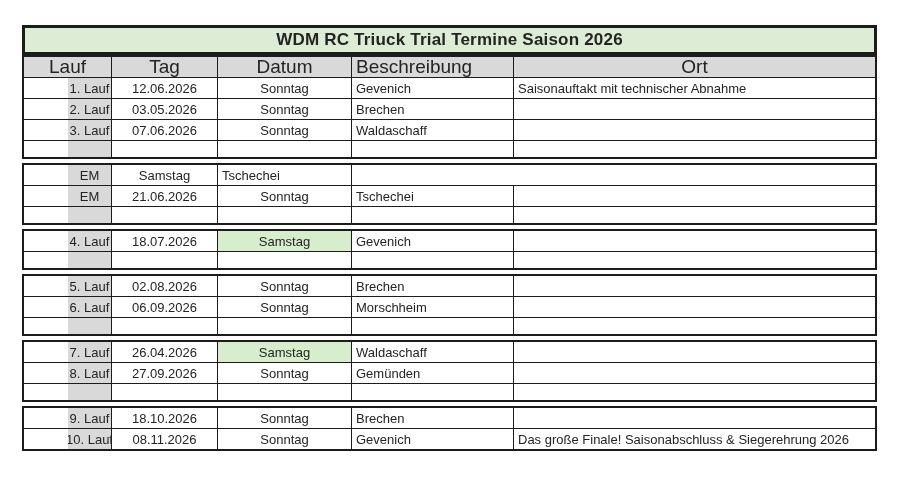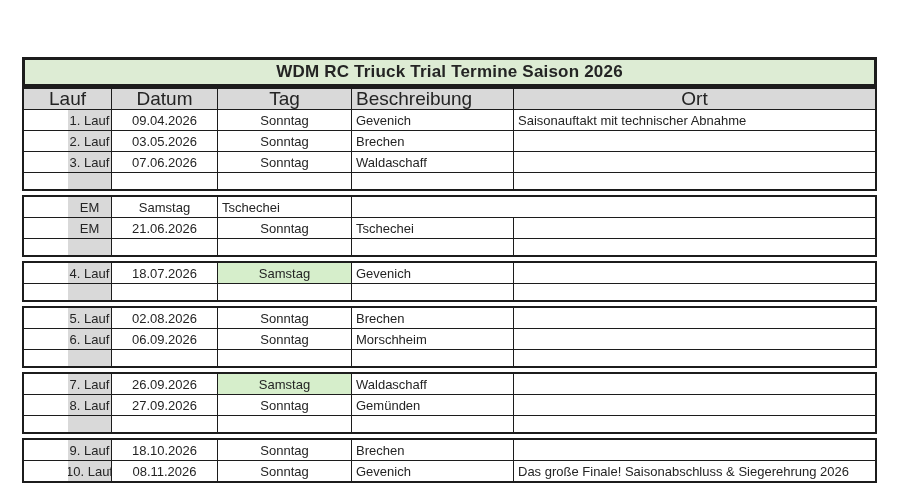--- a/index.html
+++ b/index.html
@@ -14,21 +14,21 @@
     width:900px;height:487px;background:#ffffff;
     font-family:"Liberation Sans", sans-serif;color:var(--text);
     position:relative;overflow:hidden;
   }
   .table-wrap{position:absolute;left:22px;top:25px;width:855px;}
   .title-block{
     border:3px solid var(--line);
     background:var(--green);
     height:24px;
     display:flex;align-items:center;justify-content:center;
-    font-size:17px;font-weight:600;letter-spacing:.2px;margin-top:32px;
+    font-size:17px;font-weight:600;letter-spacing:.2px;
   }
   .block{border:2px solid var(--line);background:#ffffff;}
   .gap{height:4px;}
   .row{
     display:grid;
     grid-template-columns:88px 106px 134px 162px auto;
     height:20px;
     border-bottom:1px solid var(--line);
   }
   .row:last-child{border-bottom:none;}
@@ -46,28 +46,28 @@
 </style>
 </head>
 <body>
 
 <div class="table-wrap">
   <div class="title-block">WDM RC Triuck Trial Termine Saison 2026</div>
   <div id="blocks">
       <div class="block">
         <div class="row header">
           <div class="cell">Lauf</div>
+          <div class="cell">Tag</div>
           <div class="cell">Datum</div>
-          <div class="cell">Tag</div>
           <div class="cell left">Beschreibung</div>
           <div class="cell">Ort</div>
         </div>
         <div class="row">
           <div class="cell gray">1. Lauf</div>
-          <div class="cell">09.04.2026</div>
+          <div class="cell">12.06.2026</div>
           <div class="cell">Sonntag</div>
           <div class="cell left">Gevenich</div>
           <div class="cell left">Saisonauftakt mit technischer Abnahme</div>
         </div>
         <div class="row">
           <div class="cell gray">2. Lauf</div>
           <div class="cell">03.05.2026</div>
           <div class="cell">Sonntag</div>
           <div class="cell left">Brechen</div>
           <div class="cell left"></div>
@@ -148,21 +148,21 @@
           <div class="cell"></div>
           <div class="cell"></div>
           <div class="cell"></div>
           <div class="cell"></div>
         </div>
       </div>
       <div class="gap"></div>
       <div class="block">
         <div class="row">
           <div class="cell gray">7. Lauf</div>
-          <div class="cell">26.09.2026</div>
+          <div class="cell">26.04.2026</div>
           <div class="cell  hl">Samstag</div>
           <div class="cell left">Waldaschaff</div>
           <div class="cell left"></div>
         </div>
         <div class="row">
           <div class="cell gray">8. Lauf</div>
           <div class="cell">27.09.2026</div>
           <div class="cell">Sonntag</div>
           <div class="cell left">Gemünden</div>
           <div class="cell left"></div>

